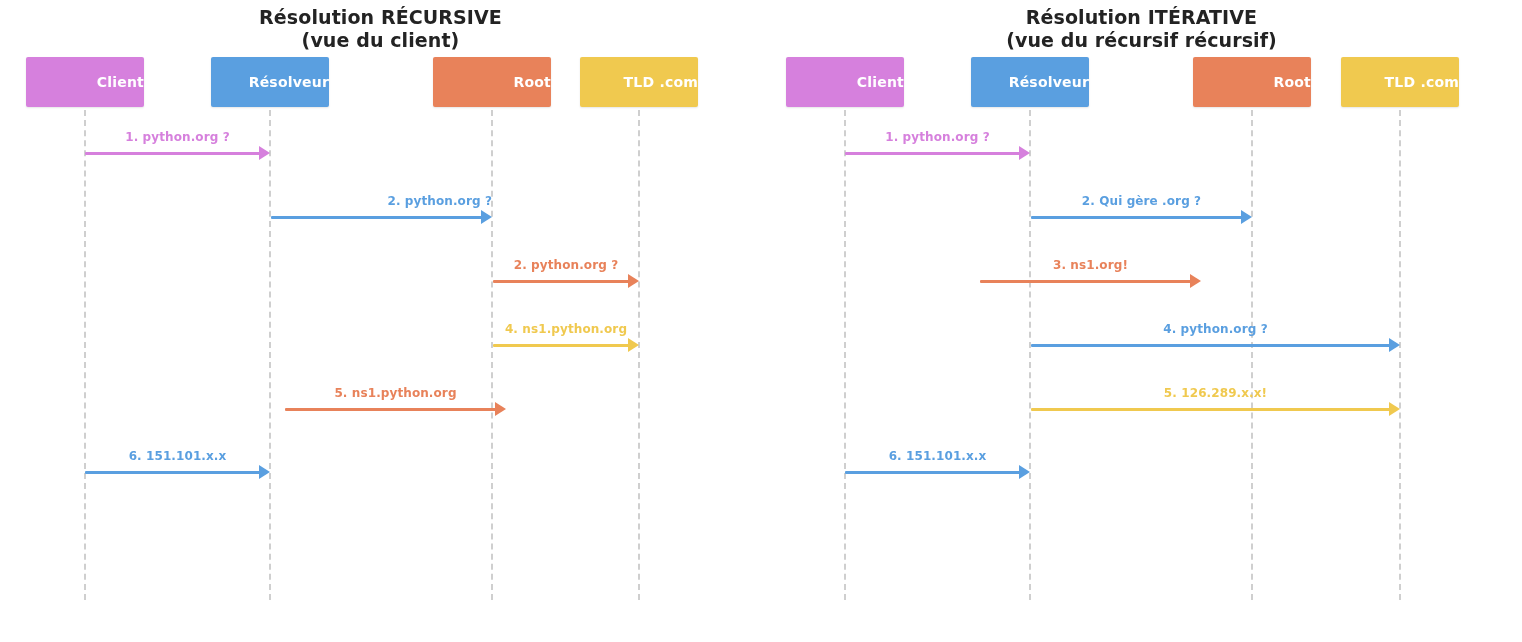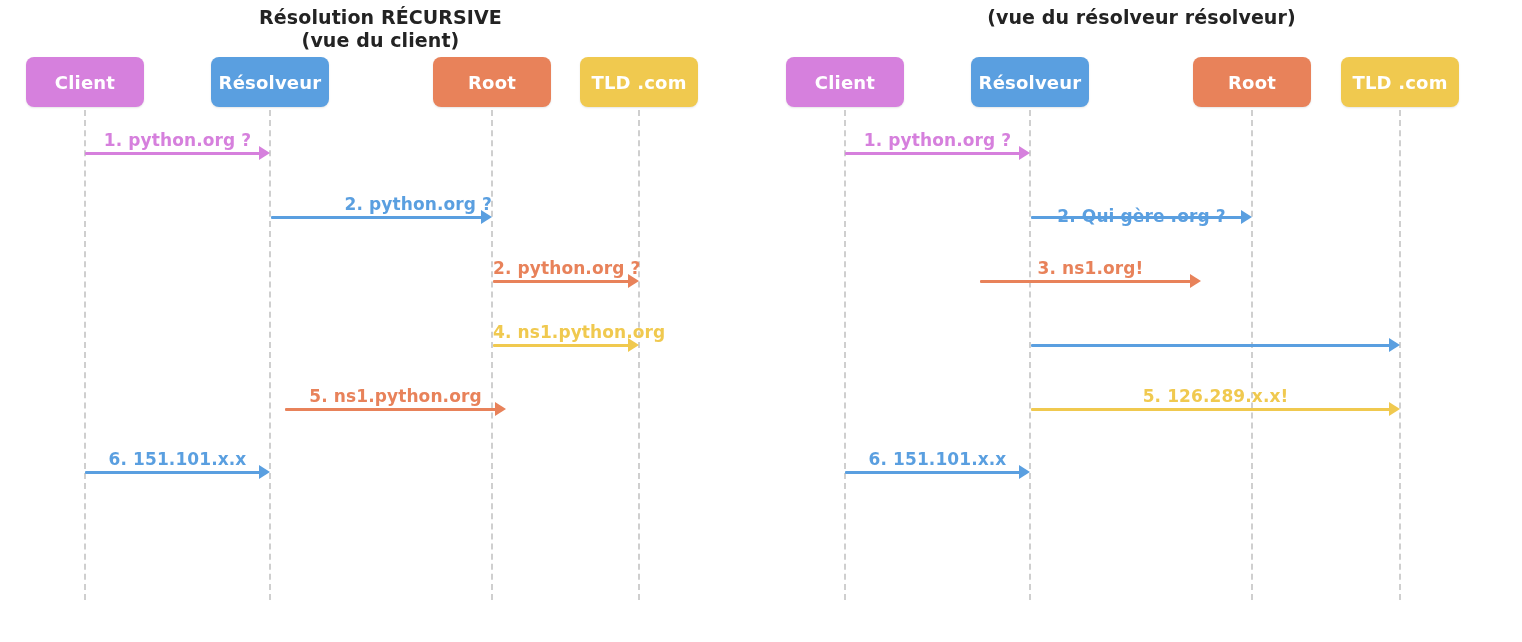--- a/index.html
+++ b/index.html
@@ -19,23 +19,23 @@
     position:absolute; left:0; width:761px; top:6px;
     text-align:center;
     font-size:19px; font-weight:bold; color:#232323;
     line-height:23px; letter-spacing:0.1px;
   }
   .panel-title .ln2 { display:block; }
 
   .actor {
     position:absolute;
     height:50px;
-    border-radius:8px;
-    display:flex; align-items:center; justify-content:center;
-    color:#ffffff; font-size:18px; font-weight:bold;
+    border-radius:2px;
+    display:flex; align-items:center; justify-content:flex-end;
+    color:#ffffff; font-size:14px; font-weight:bold;
     letter-spacing:0.2px;
     box-shadow:0 1px 2px rgba(0,0,0,0.10);
   }
 
   .lifeline {
     position:absolute;
     width:0;
     border-left:2px dashed #cfcfcf;
   }
 
@@ -47,40 +47,41 @@
   .msg .head {
     position:absolute; right:0; top:16px;
     width:0; height:0;
     border-top:7.5px solid transparent;
     border-bottom:7.5px solid transparent;
     border-left:11px solid currentColor;
   }
   .msg .label {
     position:absolute; left:0; right:0; top:0;
     text-align:center;
-    font-size:17px; font-weight:bold;
+    font-size:12px; font-weight:bold;
     white-space:nowrap;
     letter-spacing:0.1px;
   }
 </style>
 </head>
 <body>
 
 <div class="canvas">
 
   <section class="panel panel-left">
     <div class="panel-title">
       <span>Résolution RÉCURSIVE</span>
       <span class="ln2">(vue du client)</span>
     </div>
   </section>
 
   <section class="panel panel-right">
     <div class="panel-title">
-      <span class="ln2">(vue du résolveur résolveur)</span>
+      <span>Résolution ITÉRATIVE</span>
+      <span class="ln2">(vue du récursif récursif)</span>
     </div>
   </section>
 
   <div id="layer-lifelines">
       <div class="lifeline" style="left: 84px; top: 110px; height: 490px;"></div>
       <div class="lifeline" style="left: 269px; top: 110px; height: 490px;"></div>
       <div class="lifeline" style="left: 491px; top: 110px; height: 490px;"></div>
       <div class="lifeline" style="left: 638px; top: 110px; height: 490px;"></div>
       <div class="lifeline" style="left: 844px; top: 110px; height: 490px;"></div>
       <div class="lifeline" style="left: 1029px; top: 110px; height: 490px;"></div>
@@ -145,30 +146,31 @@
         <div class="label" style="color: rgb(90, 159, 224);">6. 151.101.x.x</div>
       </div>
       <div class="msg" style="left: 845px; width: 185px; top: 130px; color: rgb(214, 128, 221);">
         <div class="line" style="background: rgb(214, 128, 221);"></div>
         <div class="head"></div>
         <div class="label" style="color: rgb(214, 128, 221);">1. python.org ?</div>
       </div>
       <div class="msg" style="left: 1031px; width: 221px; top: 194px; color: rgb(90, 159, 224);">
         <div class="line" style="background: rgb(90, 159, 224);"></div>
         <div class="head"></div>
-        <div class="label" style="color: rgb(90, 159, 224); margin-top: 12px;">2. Qui gère .org ?</div>
+        <div class="label" style="color: rgb(90, 159, 224);">2. Qui gère .org ?</div>
       </div>
       <div class="msg" style="left: 980px; width: 221px; top: 258px; color: rgb(232, 130, 90);">
         <div class="line" style="background: rgb(232, 130, 90);"></div>
         <div class="head"></div>
         <div class="label" style="color: rgb(232, 130, 90);">3. ns1.org!</div>
       </div>
       <div class="msg" style="left: 1031px; width: 369px; top: 322px; color: rgb(90, 159, 224);">
         <div class="line" style="background: rgb(90, 159, 224);"></div>
         <div class="head"></div>
+        <div class="label" style="color: rgb(90, 159, 224);">4. python.org ?</div>
       </div>
       <div class="msg" style="left: 1031px; width: 369px; top: 386px; color: rgb(240, 201, 79);">
         <div class="line" style="background: rgb(240, 201, 79);"></div>
         <div class="head"></div>
         <div class="label" style="color: rgb(240, 201, 79);">5. 126.289.x.x!</div>
       </div>
       <div class="msg" style="left: 845px; width: 185px; top: 449px; color: rgb(90, 159, 224);">
         <div class="line" style="background: rgb(90, 159, 224);"></div>
         <div class="head"></div>
         <div class="label" style="color: rgb(90, 159, 224);">6. 151.101.x.x</div>

